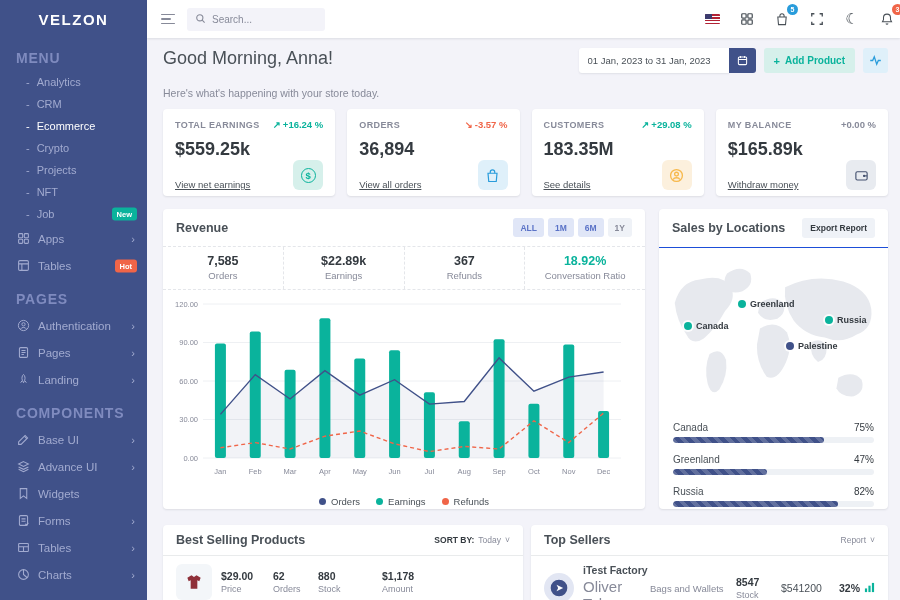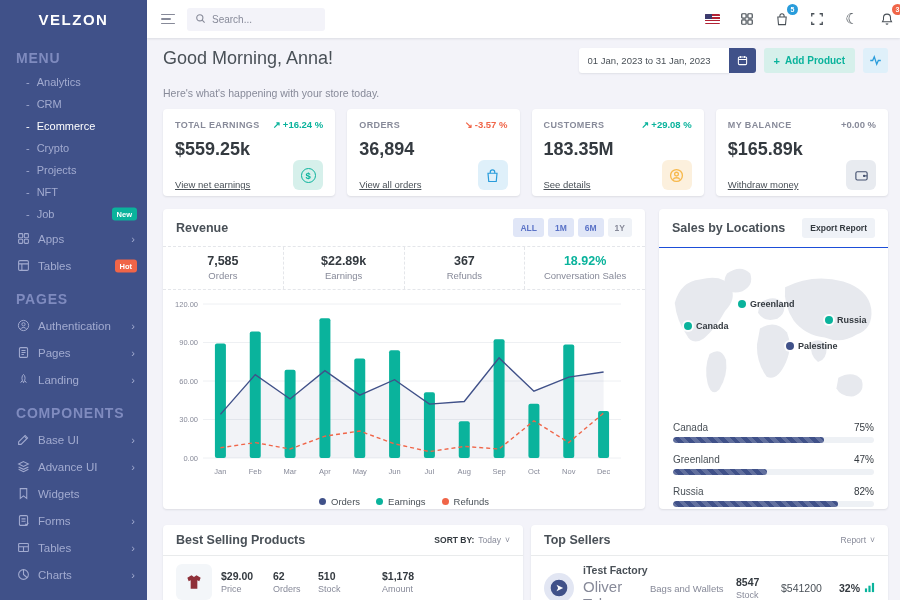--- a/index.html
+++ b/index.html
@@ -475,21 +475,21 @@
             <div class="rev-col">
                 <div class="rev-val">$22.89k</div>
                 <div class="rev-lab">Earnings</div>
               </div>
             <div class="rev-col">
                 <div class="rev-val">367</div>
                 <div class="rev-lab">Refunds</div>
               </div>
             <div class="rev-col">
                 <div class="rev-val teal">18.92%</div>
-                <div class="rev-lab">Conversation Sales</div>
+                <div class="rev-lab">Conversation Ratio</div>
               </div>
           </div>
           <div class="chart-wrap">
             <svg id="rev-chart" width="454" height="196" viewBox="0 0 454 196" font-family="Liberation Sans, sans-serif">
                 <line x1="30" y1="164" x2="448" y2="164" stroke="#eef0f3" stroke-width="1"></line>
                 <text x="25" y="166.5" text-anchor="end" font-size="7.5" fill="#878a99">0.00</text>
                 <line x1="30" y1="125.5" x2="448" y2="125.5" stroke="#eef0f3" stroke-width="1"></line>
                 <text x="25" y="128" text-anchor="end" font-size="7.5" fill="#878a99">30.00</text>
                 <line x1="30" y1="87" x2="448" y2="87" stroke="#eef0f3" stroke-width="1"></line>
                 <text x="25" y="89.5" text-anchor="end" font-size="7.5" fill="#878a99">60.00</text>
@@ -628,21 +628,21 @@
             </span>
             <span class="pcol w52">
                 <div class="pval">$29.00</div>
                 <div class="plab">Price</div>
               </span>
             <span class="pcol w45">
                 <div class="pval">62</div>
                 <div class="plab">Orders</div>
               </span>
             <span class="pcol w64">
-                <div class="pval">510</div>
+                <div class="pval">880</div>
                 <div class="plab">Stock</div>
               </span>
             <span class="pcol w58">
                 <div class="pval">$1,178</div>
                 <div class="plab">Amount</div>
               </span>
           </div>
           <div class="trow">
             <span class="thumb">
               

